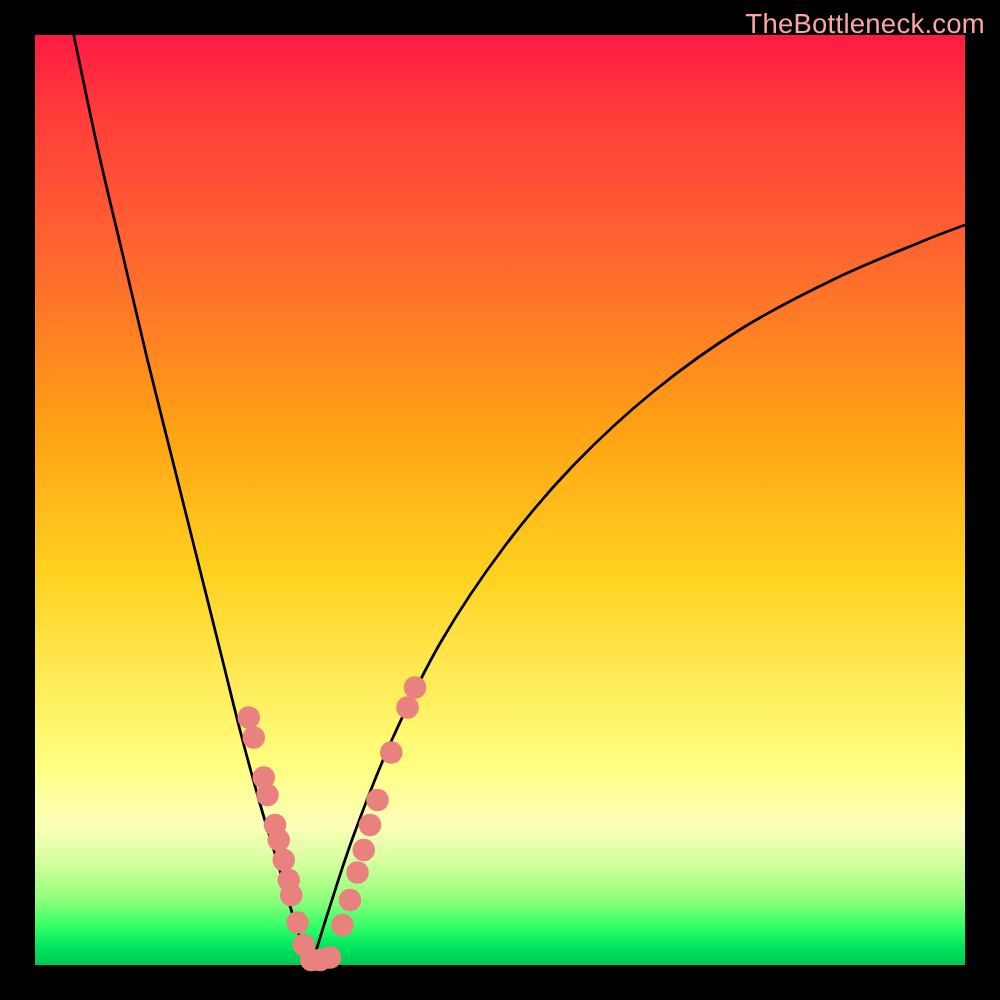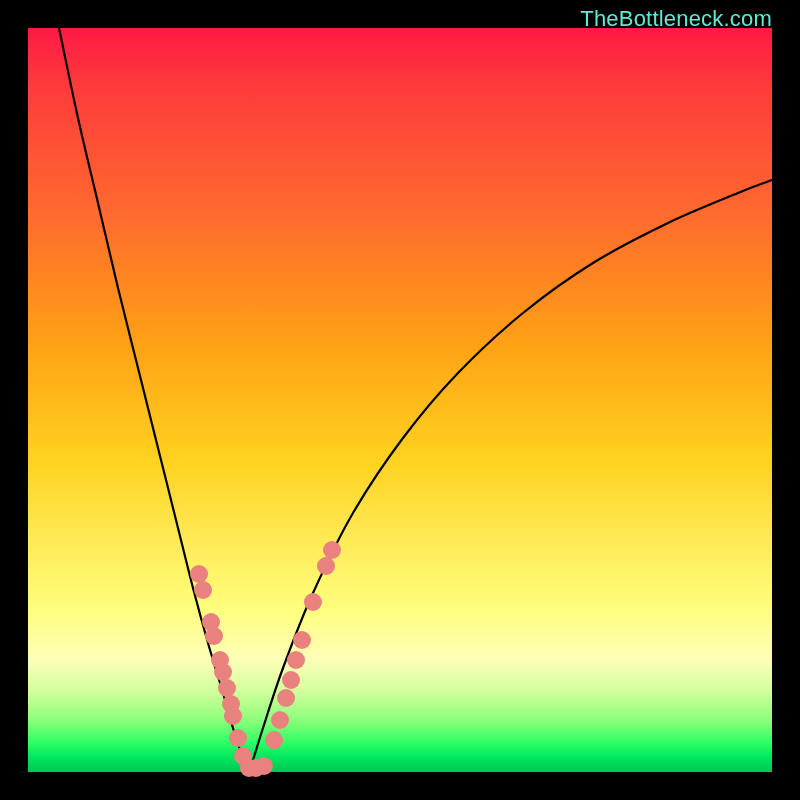--- a/index.html
+++ b/index.html
@@ -30,22 +30,22 @@
       #d4ff9e 89%,
       #8eff7a 93%,
       #2fff66 96%,
       #00e75e 98%,
       #00c753 100%
     );
   }
   .watermark {
     position: absolute;
     top: 6px;
-    right: 28px;
-    color: #5eead4;
+    right: 12px;
+    color: #fca5a5;
     font-size: 22px;
     font-weight: 500;
     letter-spacing: 0.2px;
     user-select: none;
   }
   svg.curve {
     position: absolute;
     left: 0;
     top: 0;
     width: 744px;

